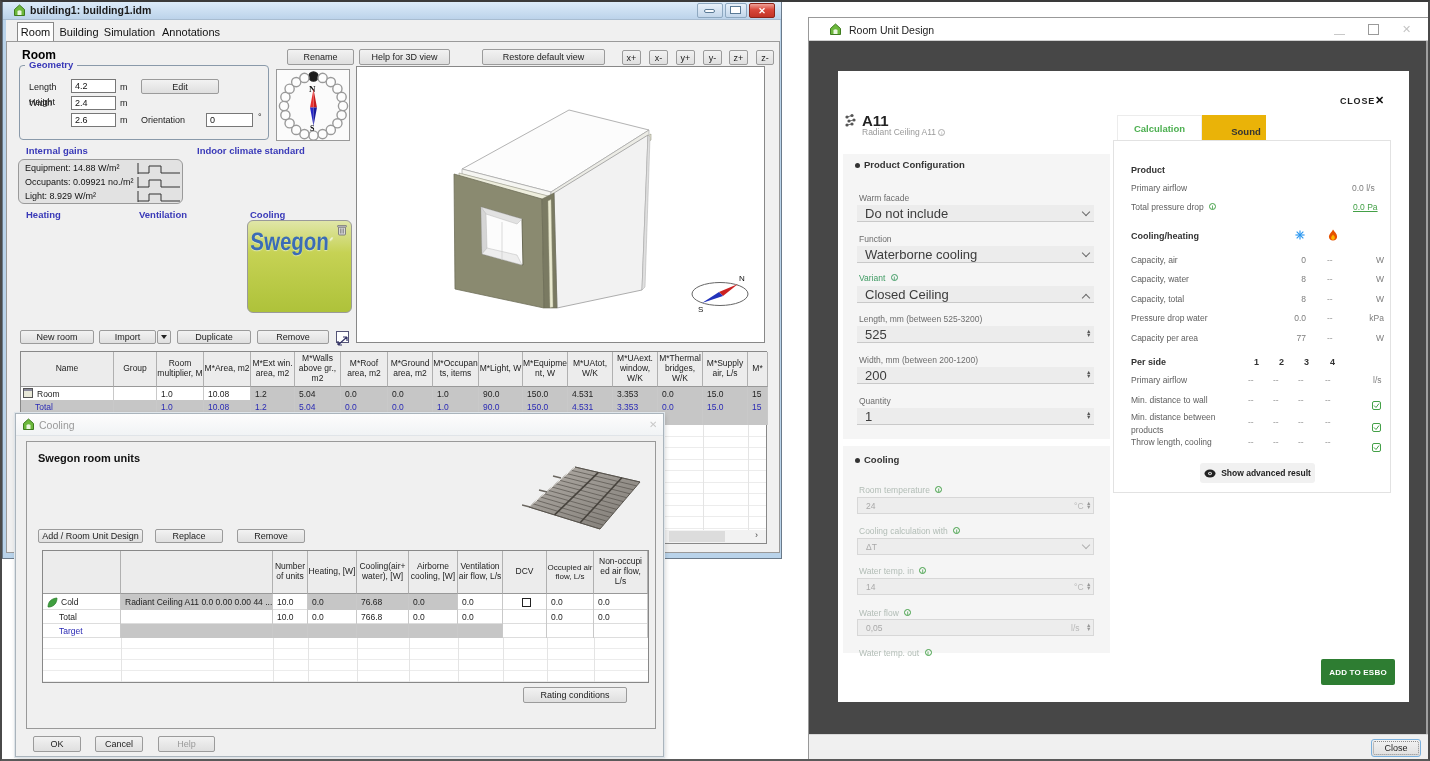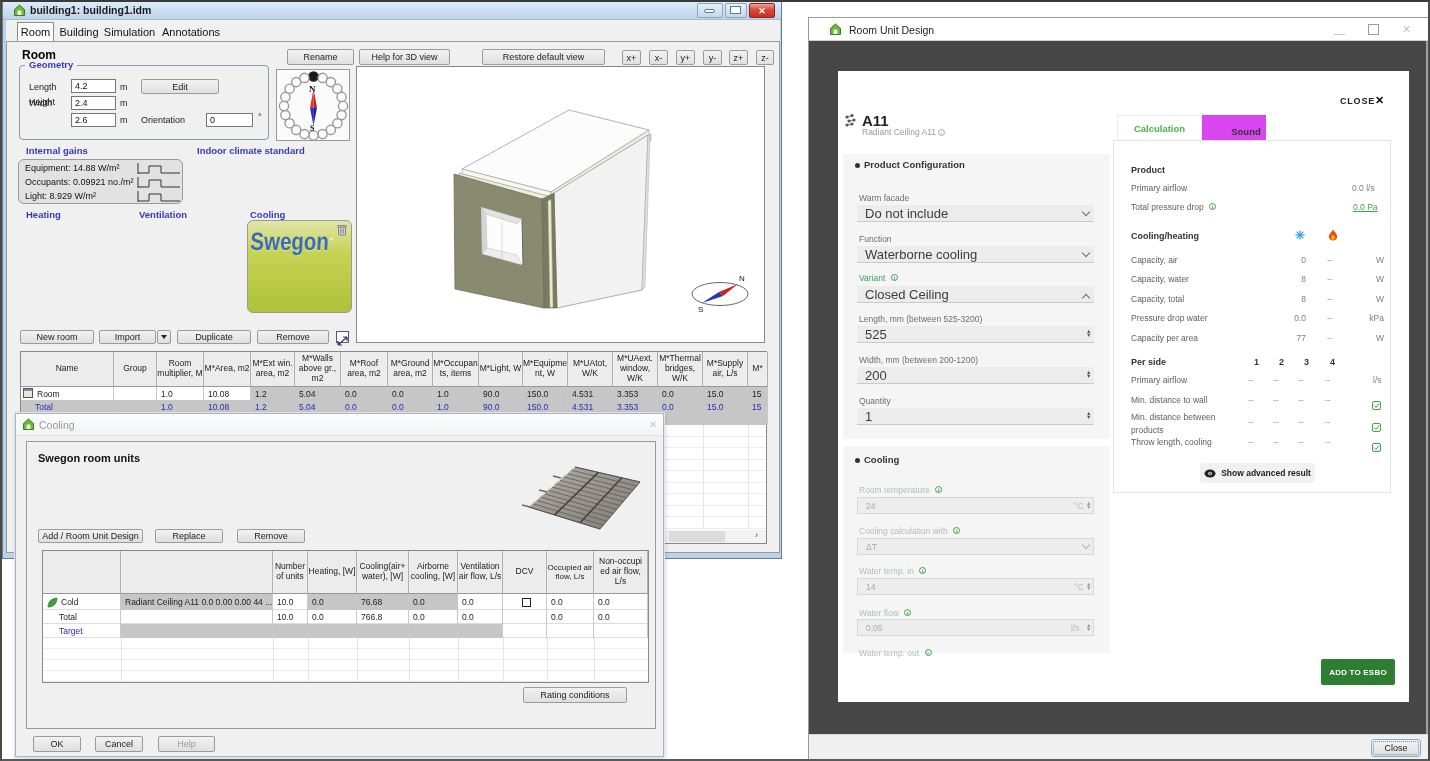--- a/index.html
+++ b/index.html
@@ -500,21 +500,21 @@
    <span class="chev" style="left:240px;top:96px;border-color:#b0b0b0;"></span>
    <span class="ilbl" style="left:16px;top:120px;color:#b2bdb6;">Water temp. in <span class="ginfo">i</span></span>
    <div class="dinp" style="left:14px;top:132px;">14<span class="abs" style="left:216px;color:#b8b8b8;">°C</span></div>
    <span class="spin" style="left:243px;top:137px;color:#999;">▲<br>▼</span>
    <span class="ilbl" style="left:16px;top:162px;color:#b2bdb6;">Water flow <span class="ginfo">i</span></span>
    <div class="dinp" style="left:14px;top:173px;">0,05<span class="abs" style="left:213px;color:#b8b8b8;">l/s</span></div>
    <span class="spin" style="left:243px;top:178px;color:#999;">▲<br>▼</span>
    <span class="ilbl" style="left:16px;top:202px;color:#b2bdb6;">Water temp. out <span class="ginfo">i</span></span>
   </div>
   <div class="abs" style="left:279px;top:44px;width:85px;height:25px;background:#fff;border:1px solid #ececec;border-bottom:none;display:flex;align-items:center;justify-content:center;font-size:9.5px;font-weight:bold;color:#4caf50;">Calculation</div>
-  <div class="abs" style="left:364px;top:44px;width:64px;height:32px;background:#d946ef;display:flex;align-items:center;justify-content:center;font-size:9.5px;font-weight:bold;color:#333;padding-left:24px;">Sound</div>
+  <div class="abs" style="left:364px;top:44px;width:64px;height:32px;background:#eab308;display:flex;align-items:center;justify-content:center;font-size:9.5px;font-weight:bold;color:#333;padding-left:24px;">Sound</div>
   <div class="abs" style="left:275px;top:69px;width:278px;height:353px;background:#fff;border:1px solid #e2e2e2;">
    <b class="abs" style="left:17px;top:24px;font-size:9px;color:#333;">Product</b>
    <span class="rlbl" style="left:17px;top:42px;">Primary airflow</span>
    <span class="rval" style="left:238px;top:42px;">0.0 l/s</span>
    <span class="rlbl" style="left:17px;top:61px;">Total pressure drop <span class="ginfo">i</span></span>
    <span class="abs" style="left:239px;top:61px;font-size:8.5px;color:#43a047;text-decoration:underline;">0.0 Pa</span>
    <b class="abs" style="left:17px;top:90px;font-size:9px;color:#333;">Cooling/heating</b>
    <svg class="abs" style="left:181px;top:89px" width="10" height="10" viewBox="0 0 12 12">
           <g stroke="#2b97f0" stroke-width="1.4">
             <line x1="6" y1="0.5" x2="6" y2="11.5"></line>

